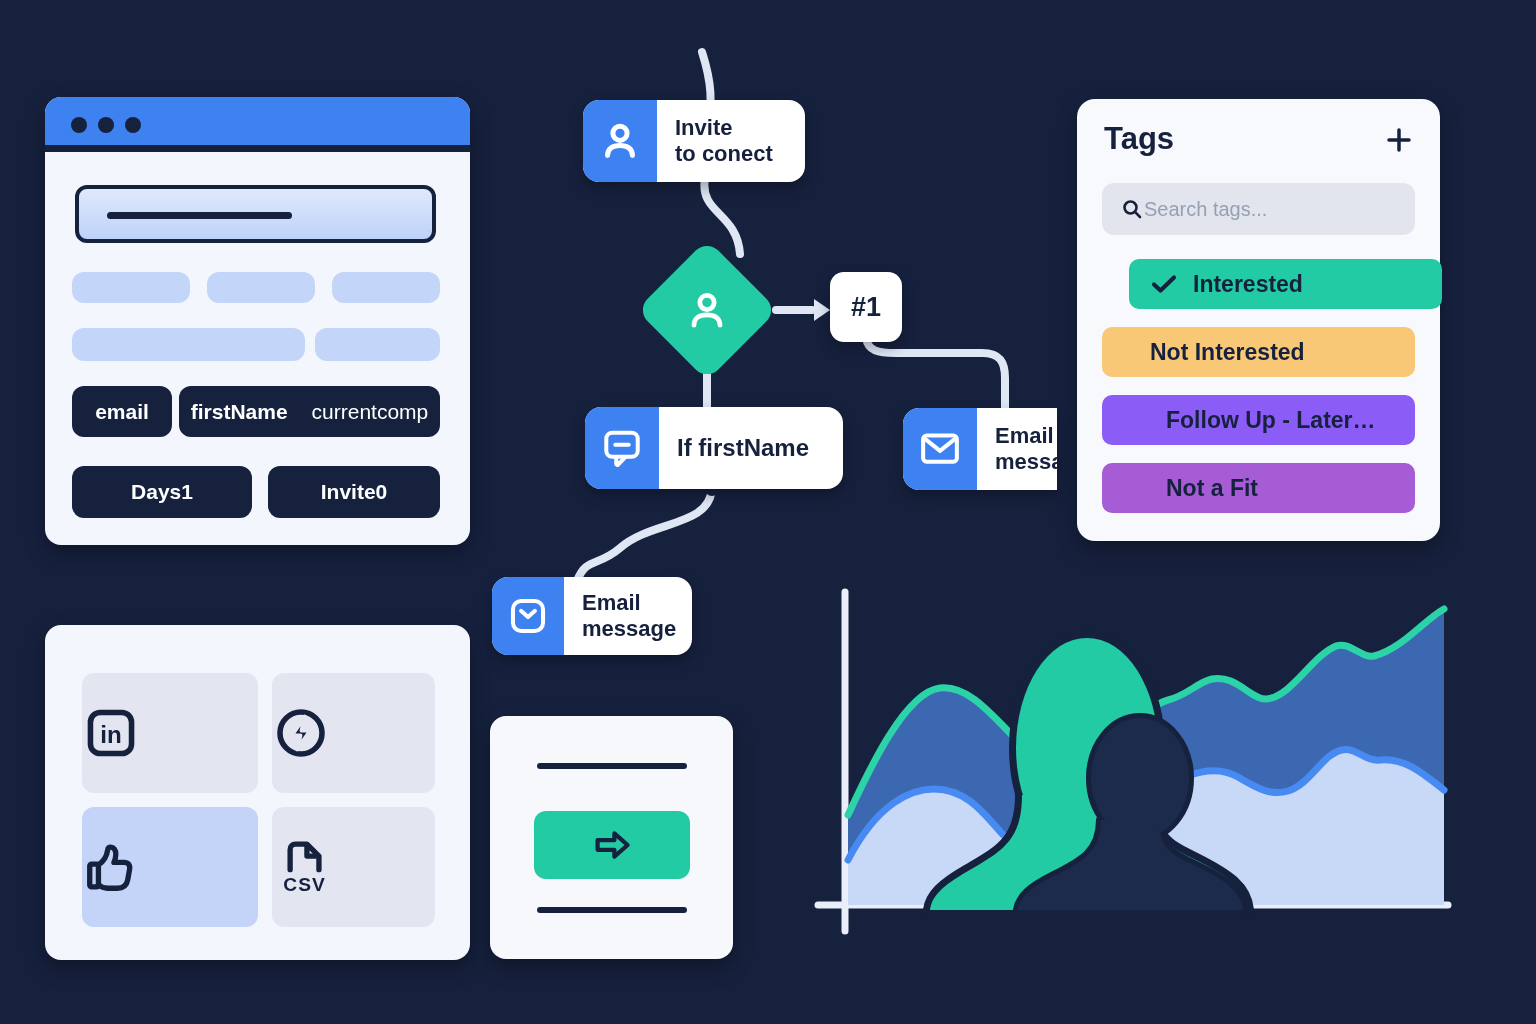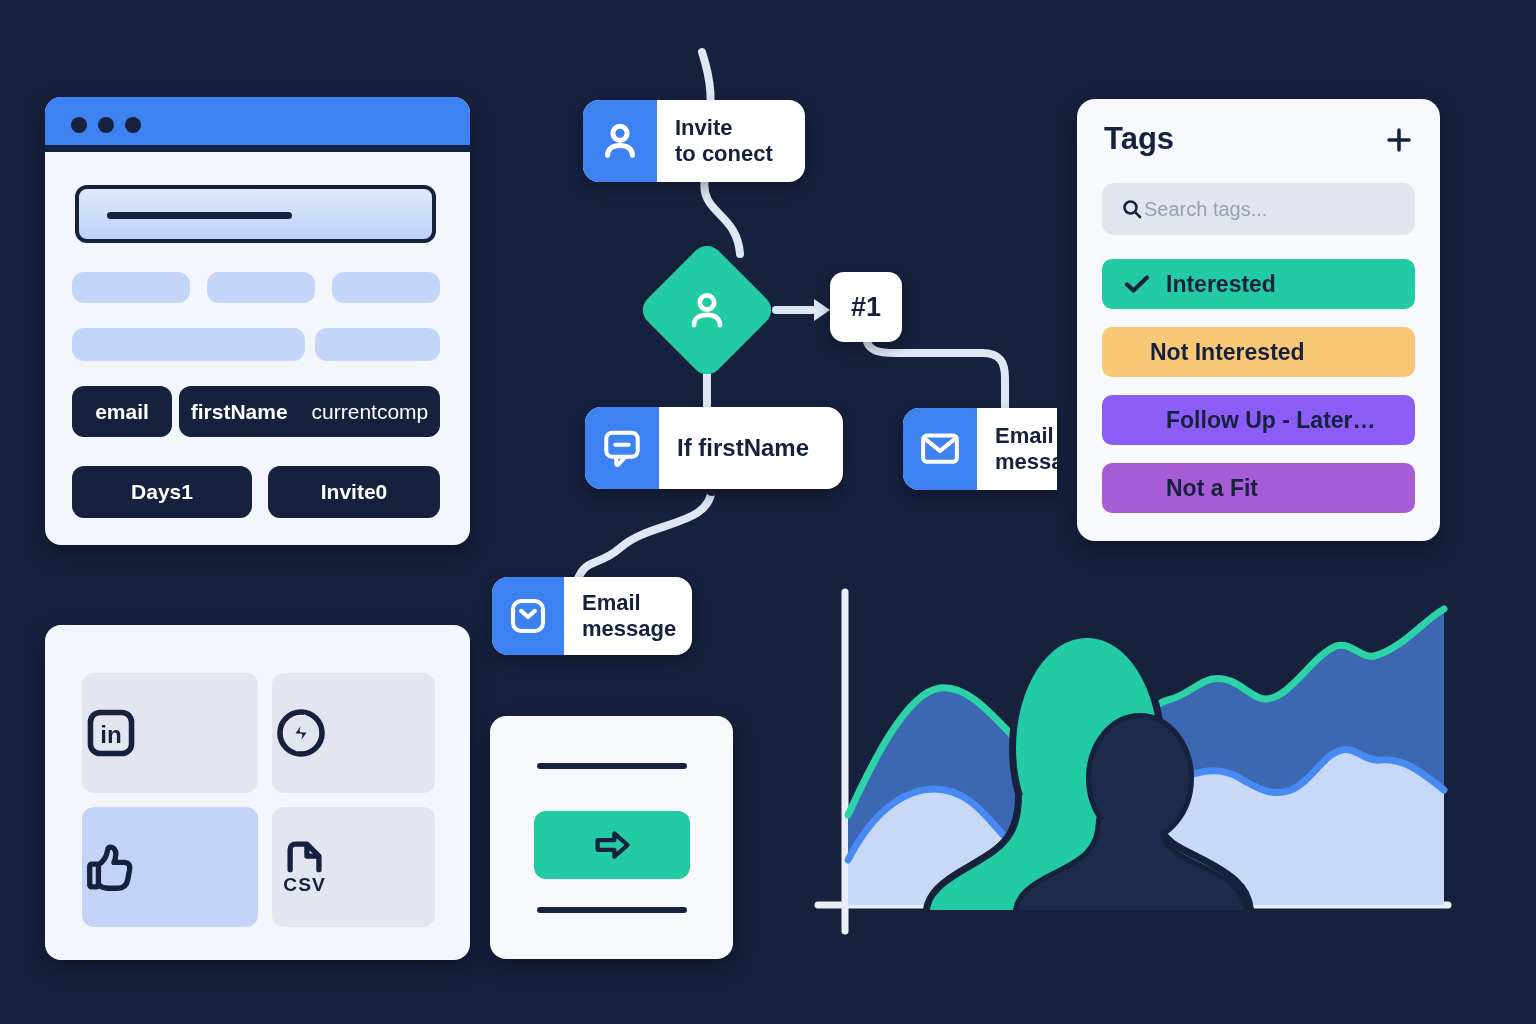--- a/index.html
+++ b/index.html
@@ -244,21 +244,21 @@
       </svg>
     </div>
     <div class="tags-search">
       <svg width="24" height="24" viewBox="0 0 24 24" fill="none" stroke="#16213e" stroke-width="2.6" stroke-linecap="round">
         <circle cx="10.5" cy="10.5" r="6"></circle>
           <line x1="15.2" y1="15.2" x2="20" y2="20"></line>
       </svg>
       <span class="ph-text">Search tags...</span>
     </div>
 
-    <div class="tag-pill" style="top: 160px; background: rgb(34, 203, 163);">
+    <div class="tag-pill" style="top: 160px; background: rgb(34, 203, 163); margin-left: 27px;">
       <span class="tag-check">
         <svg width="26" height="20" viewBox="0 0 26 20" fill="none" stroke="#16213e" stroke-width="4.2" stroke-linecap="round" stroke-linejoin="round">
           <path d="M3,10.5 L9.5,16.5 L23,3.5"></path>
         </svg>
       </span>
       <span>Interested</span>
     </div>
     <div class="tag-pill" style="top: 228px; background: rgb(249, 200, 118); padding-left: 48px;">
       <span>Not Interested</span>
     </div>

